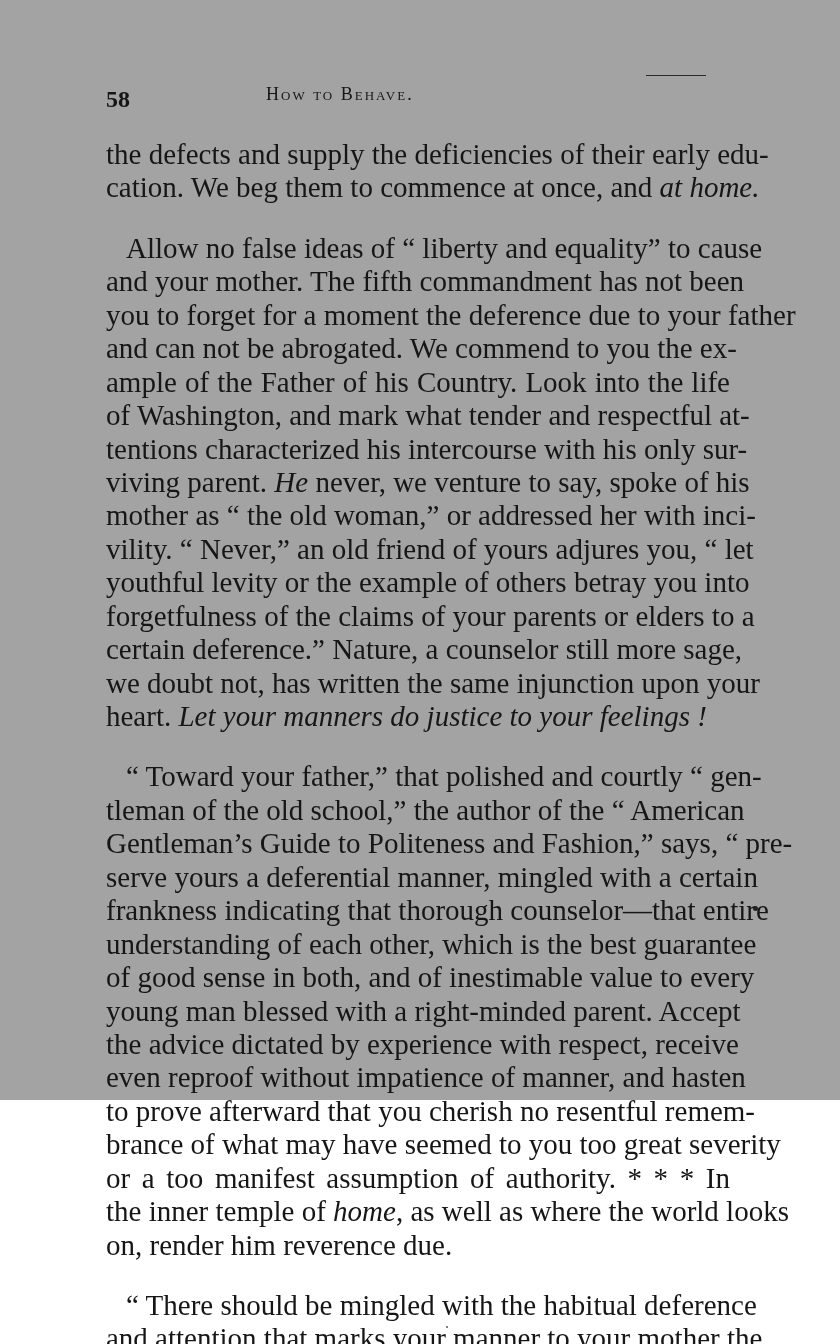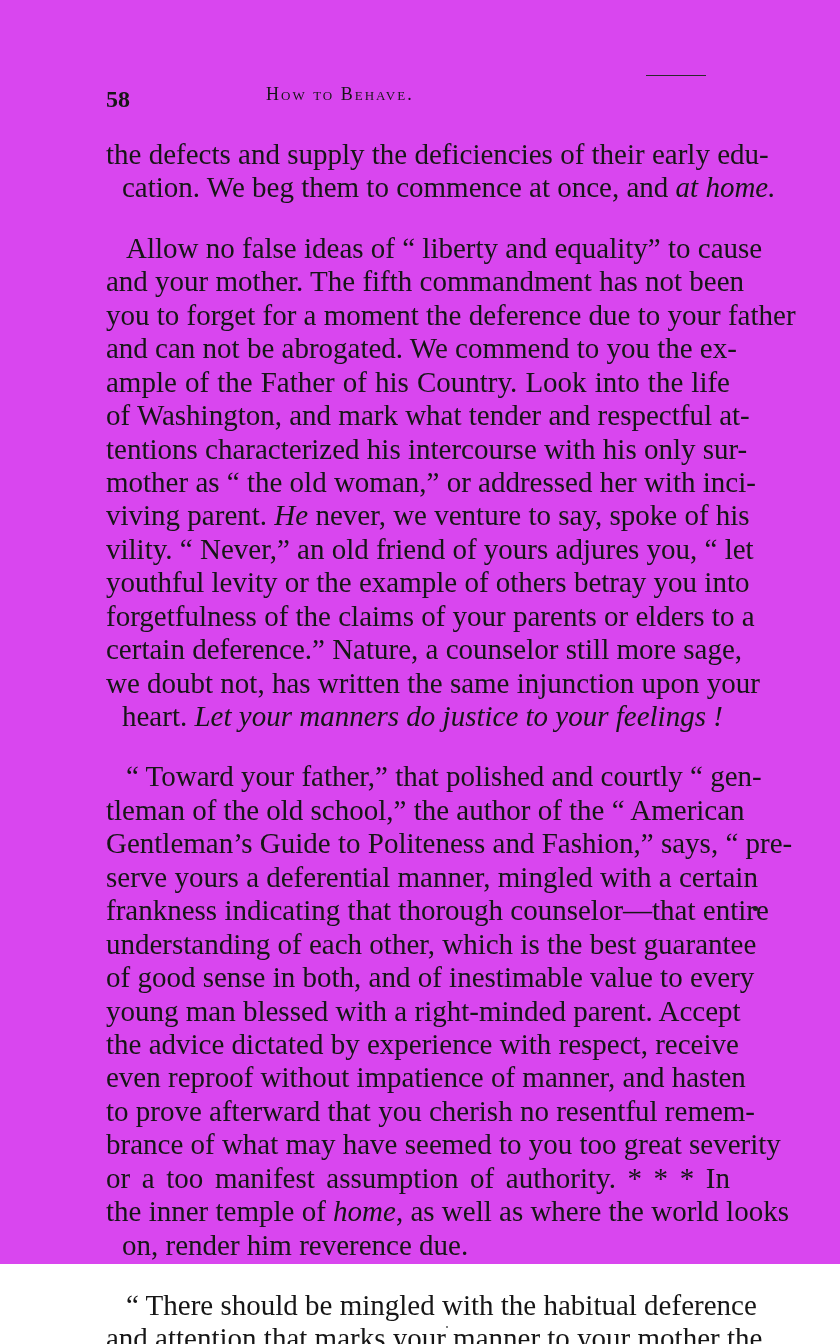--- a/index.html
+++ b/index.html
@@ -11,22 +11,22 @@
       width: 840px;
       height: 1344px;
       position: relative;
       overflow: hidden;
       font-family: "Liberation Serif", "DejaVu Serif", serif;
       color: #161616;
     }
     .page {
       position: absolute;
       left: 0; top: 0;
-      width: 840px; height: 1264px;
-      background: #d946ef;
+      width: 840px; height: 1100px;
+      background: #a3a3a3;
     }
     .top-rule {
       position: absolute;
       left: 646px;
       top: 75px;
       width: 60px;
       height: 0;
       border-top: 1.5px solid #2a2a2a;
     }
     .page-number {
@@ -56,21 +56,20 @@
       height: 33.45px;
       line-height: 33.45px;
       font-size: 29px;
       text-align: justify;
       text-align-last: justify;
       white-space: nowrap;
       overflow: visible;
     }
     .line.last {
       text-align-last: left;
-      margin-left: 16px;
     }
     .line.indent {
       padding-left: 20px;
       margin-top: 27px;
     }
     .line em { font-style: italic; }
     .margin-mark {
       position: absolute;
       left: 753px;
       top: 906px;
@@ -97,22 +96,22 @@
   <div class="text-block" id="text-block">
       <div class="line"><span>the defects and supply the deficiencies of their early edu-</span></div>
       <div class="line last"><span>cation.   We beg them to commence at once, and </span><em>at home.</em></div>
       <div class="line indent"><span>Allow no false ideas of “ liberty and equality” to cause</span></div>
       <div class="line"><span>and your mother.   The fifth commandment has not been</span></div>
       <div class="line"><span>you to forget for a moment the deference due to your father</span></div>
       <div class="line"><span>and can not be abrogated.   We commend to you the ex-</span></div>
       <div class="line"><span>ample of the Father of his Country.   Look into the life</span></div>
       <div class="line"><span>of Washington, and mark what tender and respectful at-</span></div>
       <div class="line"><span>tentions characterized his intercourse with his only sur-</span></div>
+      <div class="line"><span>viving parent.   </span><em>He</em><span> never, we venture to say, spoke of his</span></div>
       <div class="line"><span>mother as “ the old woman,” or addressed her with inci-</span></div>
-      <div class="line"><span>viving parent.   </span><em>He</em><span> never, we venture to say, spoke of his</span></div>
       <div class="line"><span>vility.   “ Never,” an old friend of yours adjures you, “ let</span></div>
       <div class="line"><span>youthful levity or the example of others betray you into</span></div>
       <div class="line"><span>forgetfulness of the claims of your parents or elders to a</span></div>
       <div class="line"><span>certain deference.”   Nature, a counselor still more sage,</span></div>
       <div class="line"><span>we doubt not, has written the same injunction upon your</span></div>
       <div class="line last"><span>heart.   </span><em>Let your manners do justice to your feelings !</em></div>
       <div class="line indent"><span>“ Toward your father,” that polished and courtly “ gen-</span></div>
       <div class="line"><span>tleman of the old school,” the author of the “ American</span></div>
       <div class="line"><span>Gentleman’s Guide to Politeness and Fashion,” says, “ pre-</span></div>
       <div class="line"><span>serve yours a deferential manner, mingled with a certain</span></div>

